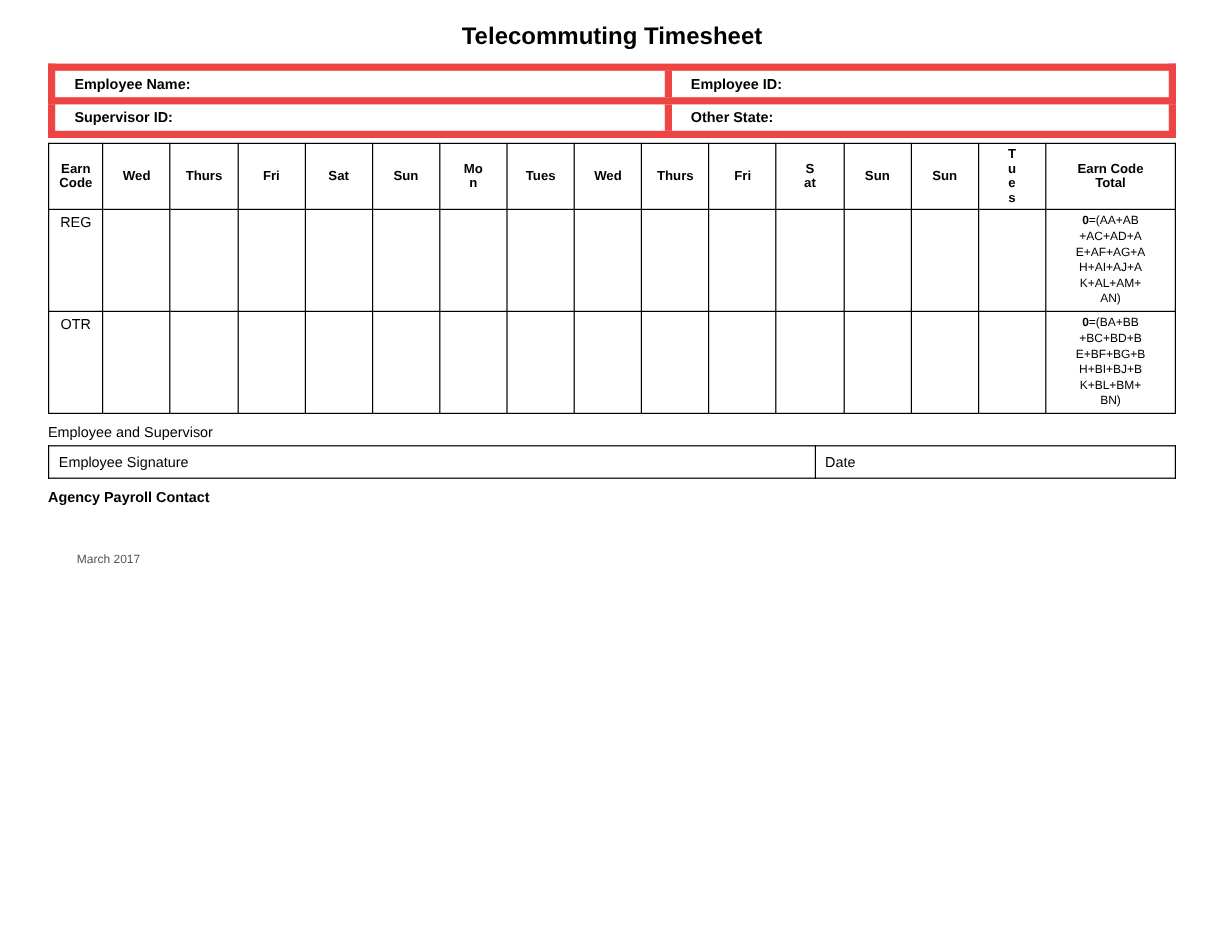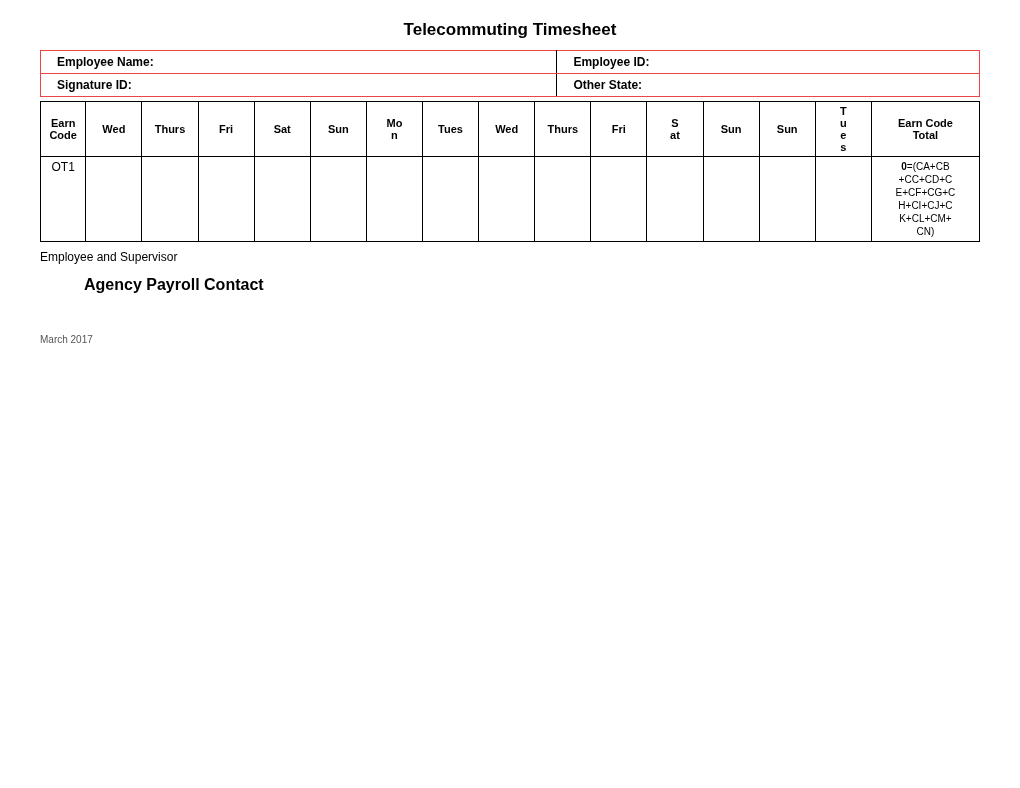--- a/index.html
+++ b/index.html
@@ -6,30 +6,30 @@
     body {
       background: #fff;
       font-family: Arial, sans-serif;
       font-size: 12px;
       color: #000;
       padding: 20px 40px;
     }
     .page-title {
       text-align: center;
       font-weight: bold;
-      font-size: 17px;
+      font-size: 20px;
       margin-bottom: 10px;
     }
     .form-table {
       width: 100%;
       border-collapse: collapse;
       margin-bottom: 4px;
     }
     .form-table td, .form-table th {
-      border: 1px solid #ef4444;
+      border: 6px solid #ef4444;
       padding: 4px 16px;
       vertical-align: middle;
     }
     .label-cell {
       font-weight: bold;
       white-space: nowrap;
     }
     .timesheet-table {
       width: 100%;
       border-collapse: collapse;
@@ -77,27 +77,27 @@
       border-collapse: collapse;
       margin-bottom: 8px;
     }
     .sig-table td {
       border: 1px solid #000;
       padding: 6px 8px;
       vertical-align: top;
     }
     .payroll-contact {
       font-weight: bold;
-      font-size: 16px;
+      font-size: 12px;
       margin-bottom: 20px;
-      margin-left: 44px;
     }
     .footer-text {
       font-size: 10px;
       color: #555;
+      margin-left: 24px;
     }
     .formula {
       font-size: 10px;
       text-align: left;
       line-height: 1.3;
     }
     .formula strong {
       font-weight: bold;
     }
   </style>
@@ -111,21 +111,21 @@
       <tr>
     <td style="width:55%; border-right:1px solid #000;">
       <span class="label-cell">Employee Name:</span>
     </td>
     <td style="width:45%;margin-top:40px;">
       <span class="label-cell">Employee ID:</span>
     </td>
   </tr>
   <tr>
     <td style="width:55%; border-right:1px solid #000;">
-      <span class="label-cell">Signature ID:</span>
+      <span class="label-cell">Supervisor ID:</span>
     </td>
     <td style="width:45%;margin-left:16px;">
       <span class="label-cell">Other State:</span>
     </td>
   </tr>
 </tbody>
   </table>
 
 <table class="timesheet-table">
   <thead>
@@ -143,49 +143,77 @@
       <th class="day-col">Fri</th>
       <th class="day-col">S<br>at</th>
       <th class="day-col">Sun</th>
       <th class="day-col">Sun</th>
       <th class="day-col">T<br>u<br>e<br>s</th>
       <th class="earn-code-total-col">Earn Code<br>Total</th>
     </tr>
   </thead>
   <tbody>
 
-
-
     <tr class="data-row">
-      <td class="earn-code-col">OT1</td>
+      <td class="earn-code-col">REG</td>
       <td class="day-col"></td>
       <td class="day-col"></td>
       <td class="day-col"></td>
       <td class="day-col"></td>
       <td class="day-col"></td>
       <td class="day-col"></td>
       <td class="day-col"></td>
       <td class="day-col"></td>
       <td class="day-col"></td>
       <td class="day-col"></td>
       <td class="day-col"></td>
       <td class="day-col"></td>
       <td class="day-col"></td>
       <td class="day-col"></td>
       <td class="earn-code-total-col formula">
-        <strong>0</strong>=(CA+CB<br>+CC+CD+C<br>E+CF+CG+C<br>H+CI+CJ+C<br>K+CL+CM+<br>CN)
+        <strong>0</strong>=(AA+AB<br>+AC+AD+A<br>E+AF+AG+A<br>H+AI+AJ+A<br>K+AL+AM+<br>AN)
       </td>
     </tr>
+
+    <tr class="data-row">
+      <td class="earn-code-col">OTR</td>
+      <td class="day-col"></td>
+      <td class="day-col"></td>
+      <td class="day-col"></td>
+      <td class="day-col"></td>
+      <td class="day-col"></td>
+      <td class="day-col"></td>
+      <td class="day-col"></td>
+      <td class="day-col"></td>
+      <td class="day-col"></td>
+      <td class="day-col"></td>
+      <td class="day-col"></td>
+      <td class="day-col"></td>
+      <td class="day-col"></td>
+      <td class="day-col"></td>
+      <td class="earn-code-total-col formula">
+        <strong>0</strong>=(BA+BB<br>+BC+BD+B<br>E+BF+BG+B<br>H+BI+BJ+B<br>K+BL+BM+<br>BN)
+      </td>
+    </tr>
+
   </tbody>
 </table>
 
 <div class="section-header">Employee and Supervisor</div>
 
 <table class="sig-table">
   <tbody>
+      <tr>
+    <td style="width:68%;">
+      <span>Employee Signature</span>
+    </td>
+    <td style="width:32%;">
+      <span>Date</span>
+    </td>
+  </tr>
 </tbody>
   </table>
 
 <div class="payroll-contact">Agency Payroll Contact</div>
 
 <div style="height: 20px;"></div>
 
 <div class="footer-text">March 2017</div>
 
 </body></html>

